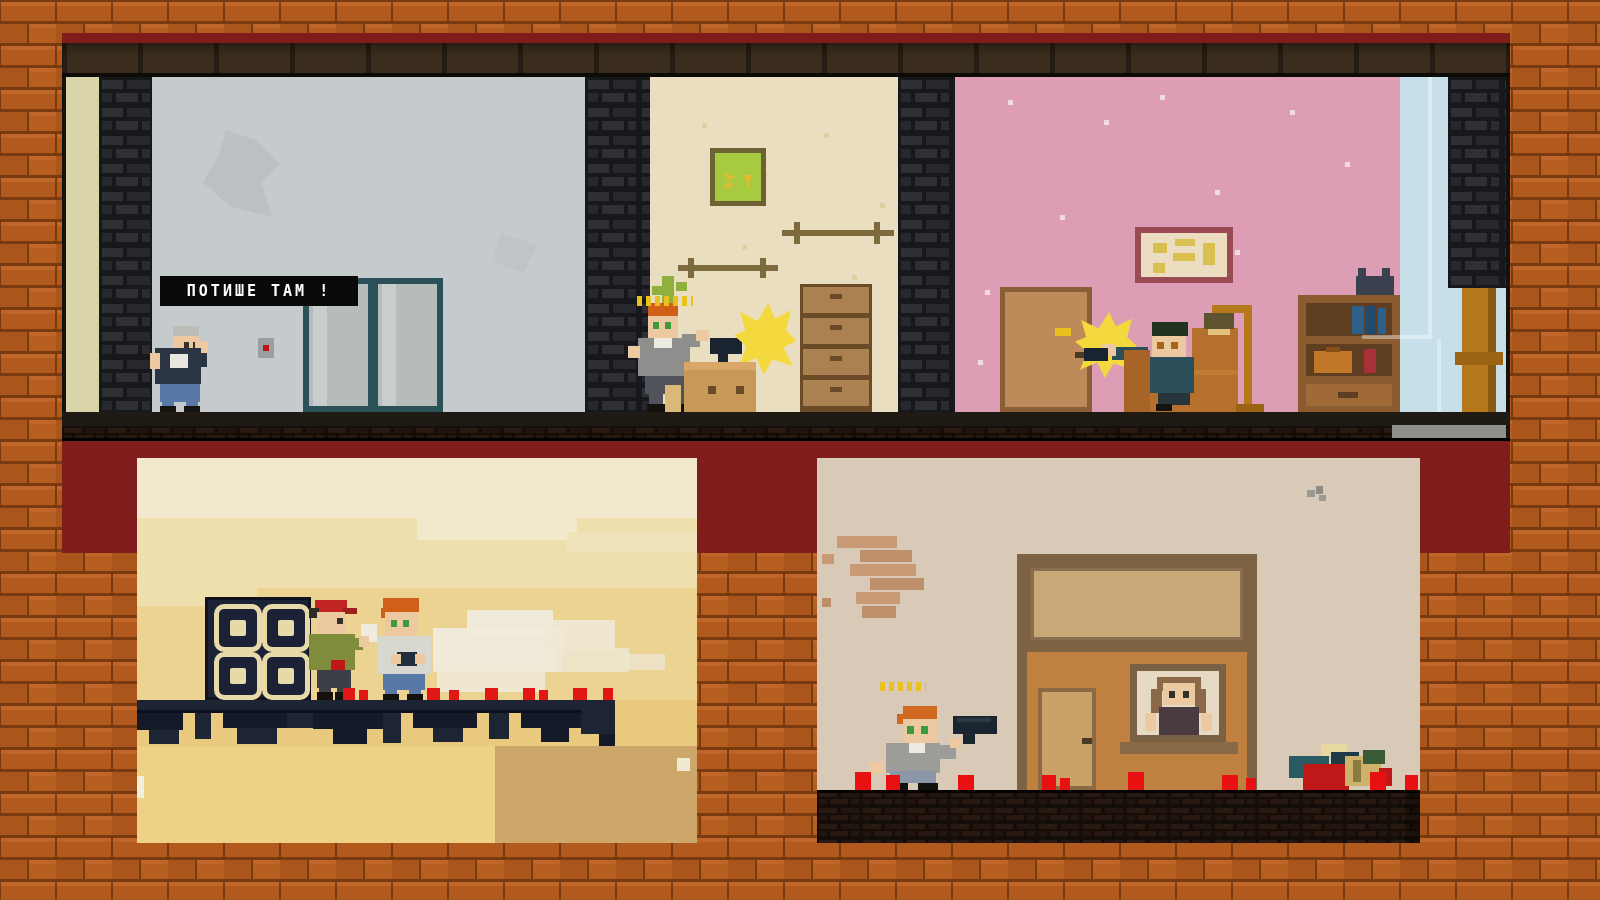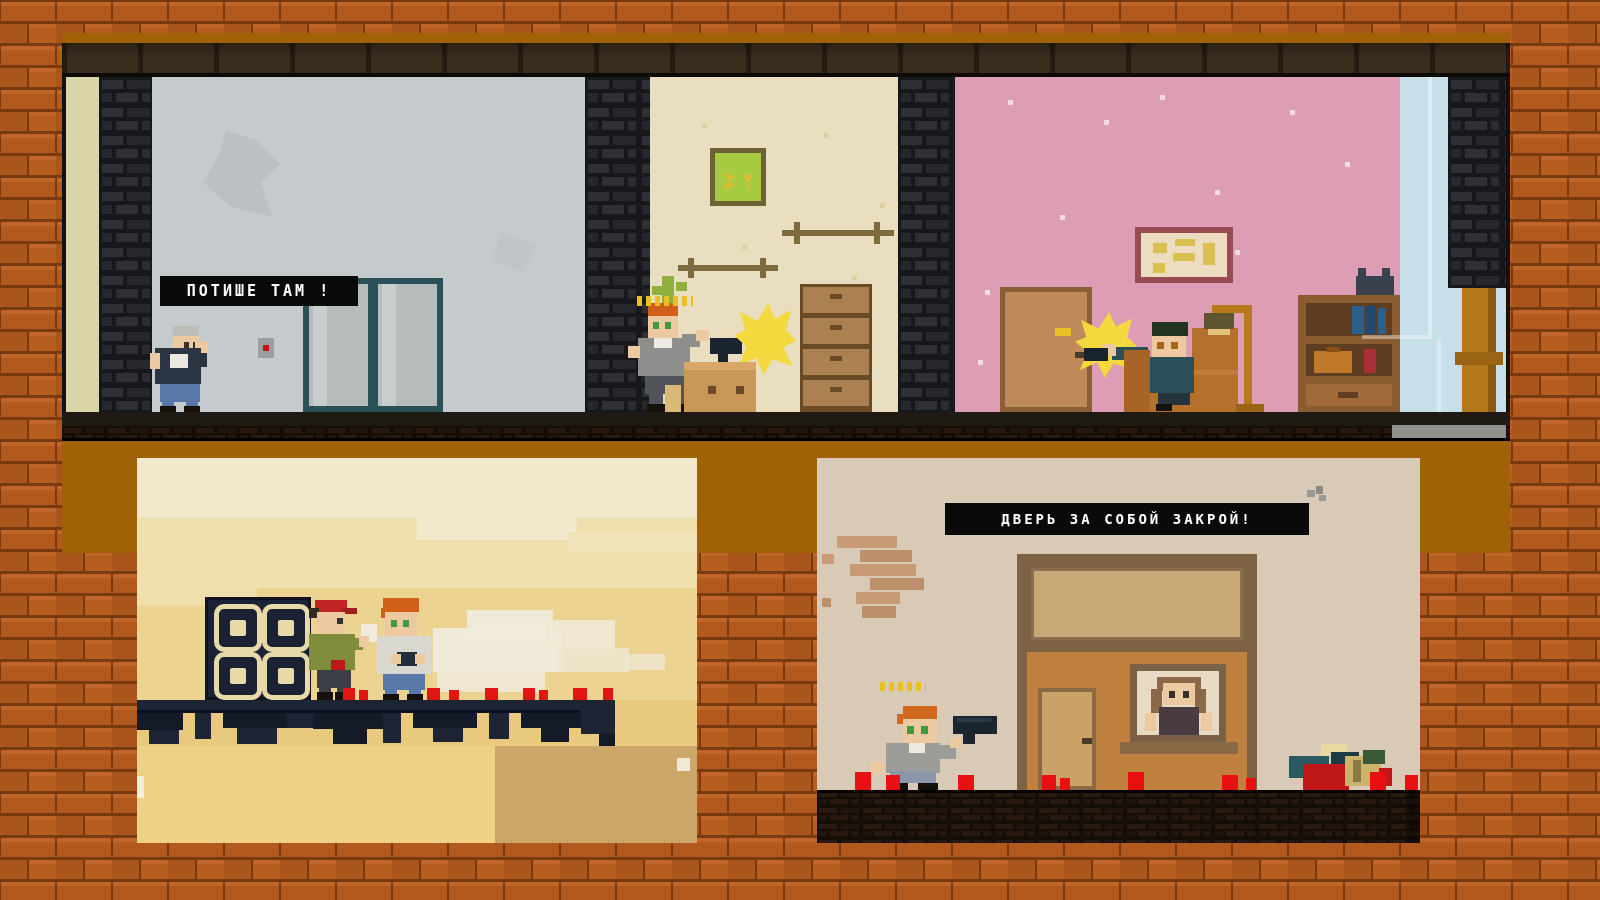--- a/index.html
+++ b/index.html
@@ -48,21 +48,21 @@
         <rect x="13" y="9" width="18" height="5" fill="#281911"></rect>
         <rect x="34" y="9" width="8" height="5" fill="#24170f"></rect>
       </pattern>
     </defs>
   </svg>
 
   <svg class="px" style="left:0;top:0" width="1600" height="900">
     <rect width="1600" height="900" fill="url(#pbrick)"></rect>
   </svg>
 
-  <div class="px" style="left:62px;top:33px;width:1448px;height:520px;background:#a16207;">
+  <div class="px" style="left:62px;top:33px;width:1448px;height:520px;background:#7f1d1d;">
     <div class="px ceil" style="left:0;top:10px;width:1448px;height:30px;"></div>
     <div class="px" style="left:0;top:40px;width:1448px;height:4px;background:#0d0b08;"></div>
 
     <div class="px" style="left:4px;top:44px;width:33px;height:335px;background:#dad5a8;"></div>
 
     <svg class="px" style="left:37px;top:44px" width="53" height="335">
         <rect width="100%" height="100%" fill="url(#pdark)"></rect>
       </svg>
 
     <div class="px" style="left:90px;top:44px;width:433px;height:335px;background:#c5cacd;"></div>
@@ -365,23 +365,20 @@
       <div class="px" style="left:15px;top:0;width:60px;height:12px;background:#c89a76;"></div>
       <div class="px" style="left:38px;top:14px;width:52px;height:12px;background:#bd8f6b;"></div>
       <div class="px" style="left:28px;top:28px;width:66px;height:12px;background:#c89a76;"></div>
       <div class="px" style="left:48px;top:42px;width:54px;height:12px;background:#bd8f6b;"></div>
       <div class="px" style="left:34px;top:56px;width:44px;height:12px;background:#c89a76;"></div>
       <div class="px" style="left:40px;top:70px;width:34px;height:12px;background:#bd8f6b;"></div>
       <div class="px" style="left:0;top:18px;width:12px;height:10px;background:#c89a76;"></div>
       <div class="px" style="left:0;top:62px;width:9px;height:9px;background:#bd8f6b;"></div>
     </div>
 
-    <div class="px bubble" style="left:128px;top:45px;width:364px;height:32px;font-size:14px;">
-      <span>ДВЕРЬ ЗА СОБОЙ ЗАКРОЙ!</span>
-    </div>
     <div class="px" style="left:490px;top:28px;width:20px;height:16px;">
       <div class="px" style="left:0;top:4px;width:8px;height:7px;background:#9a9a92;"></div>
       <div class="px" style="left:9px;top:0;width:7px;height:8px;background:#8c8c84;"></div>
       <div class="px" style="left:12px;top:9px;width:7px;height:6px;background:#9a9a92;"></div>
     </div>
 
     <div class="px" style="left:200px;top:96px;width:240px;height:236px;background:#7d6344;">
       <div class="px" style="left:14px;top:14px;width:212px;height:72px;background:#c9a878;border:3px solid #8a6f4e;box-sizing:border-box;"></div>
       <div class="px" style="left:10px;top:98px;width:220px;height:138px;background:#c08040;"></div>
       <div class="px" style="left:21px;top:134px;width:58px;height:102px;background:#c9a169;border:4px solid #8a6a42;box-sizing:border-box;">

